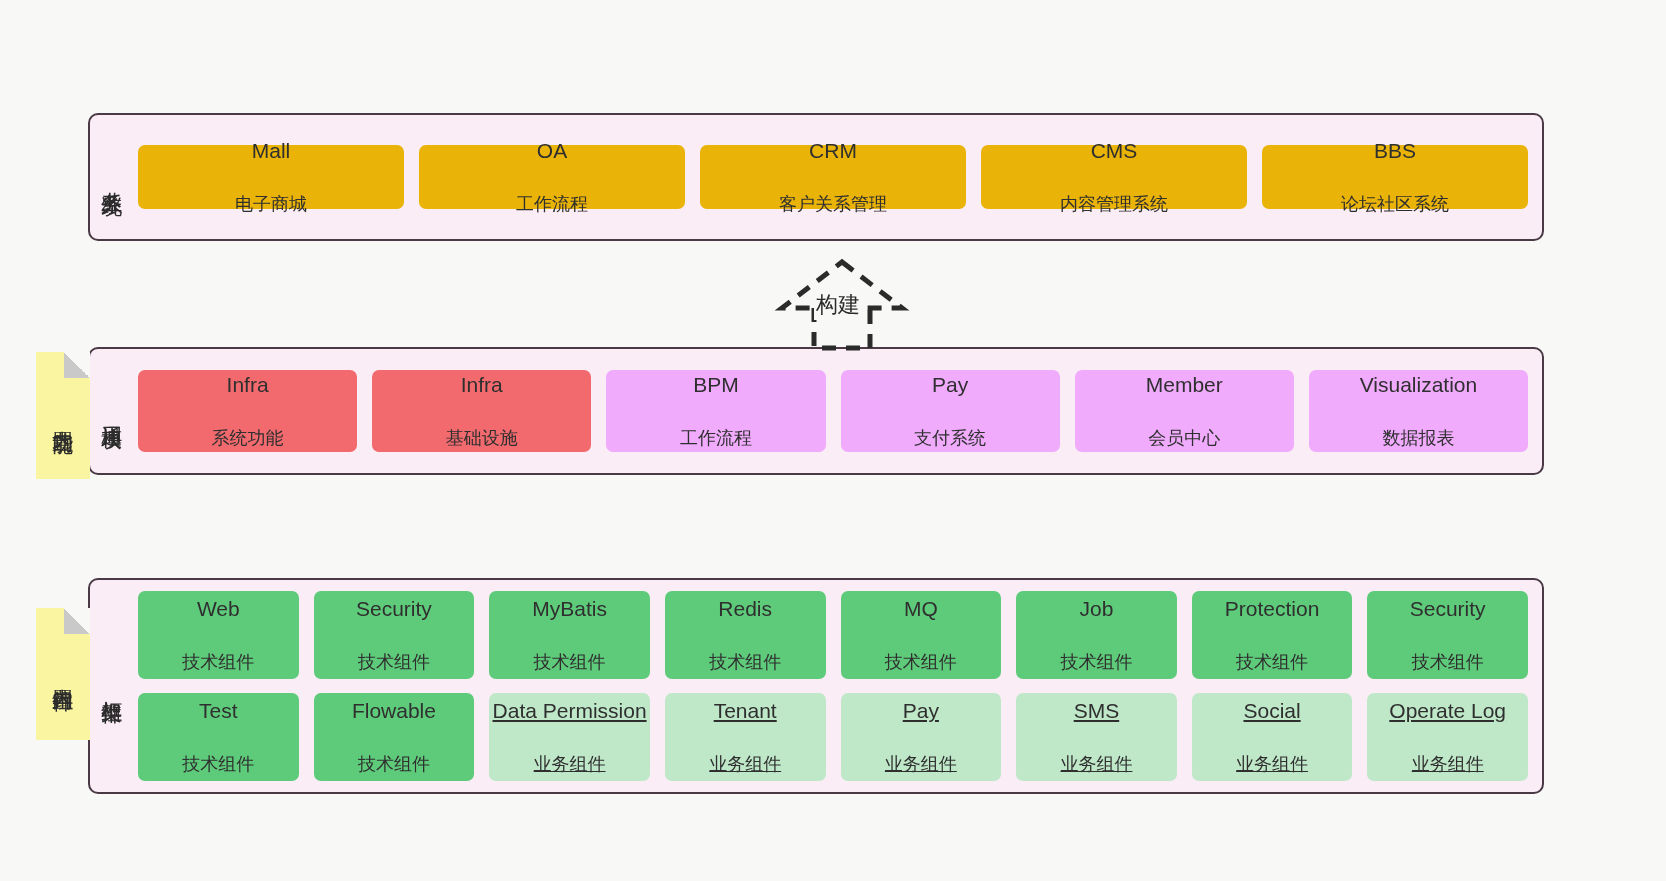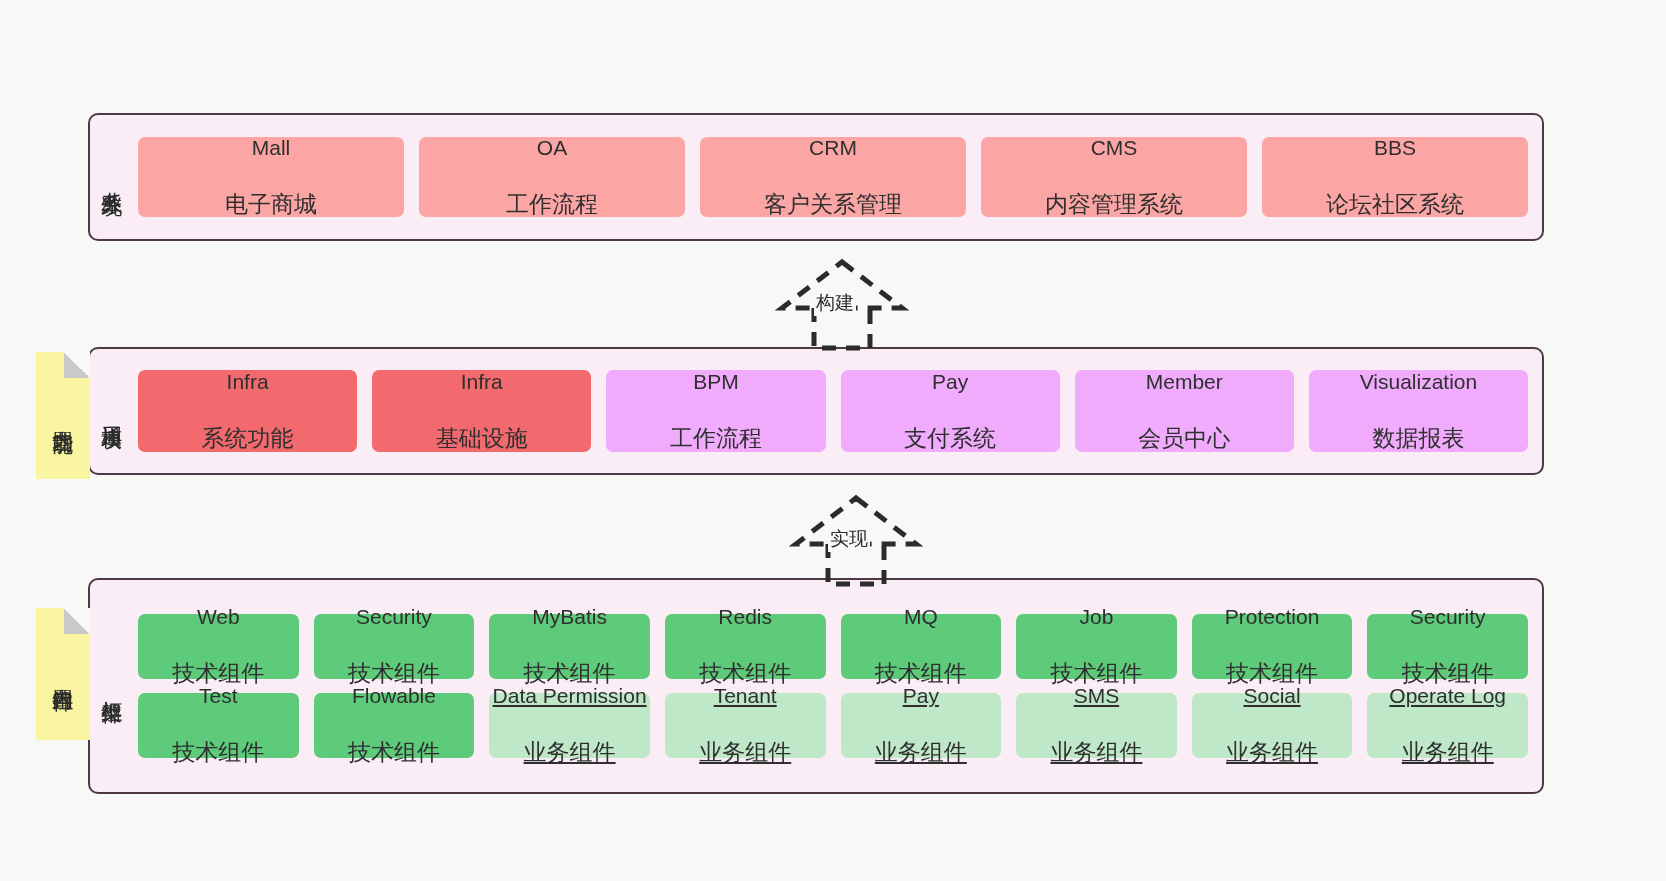--- a/index.html
+++ b/index.html
@@ -65,37 +65,37 @@
     flex-direction: column;
     align-items: center;
     justify-content: center;
     text-align: center;
     font-size: 21px;
     line-height: 1.28;
     color: #2f2f2f;
     padding: 4px 2px;
   }
   .card .sub {
-    font-size: 23px;
+    font-size: 18px;
     margin-top: 28px;
   }
 
   
   #layer-business { left: 88px; top: 113px; width: 1456px; height: 128px; }
-  #layer-business .card { background: #fca5a5; height: 80px; }
+  #layer-business .card { background: #eab308; height: 64px; }
 
   
   #layer-modules { left: 88px; top: 347px; width: 1456px; height: 128px; }
   #layer-modules .card { height: 82px; }
   .c-strong { background: #f26a6e; }
   .c-light  { background: #f0abfc; }
 
   
   #layer-framework { left: 88px; top: 578px; width: 1456px; height: 216px; }
-  #layer-framework .card { height: 65px; }
+  #layer-framework .card { height: 88px; }
   .c-green  { background: #5ecb7a; }
   .c-greenl { background: #bfe8c9; text-decoration: underline; }
 
   
   .sticky {
     position: absolute;
     box-sizing: border-box;
     background: #faf5a0;
     display: flex;
     align-items: center;
@@ -118,21 +118,21 @@
     background: linear-gradient(225deg, #f8f8f6 0 50%, #c9c9c9 50% 100%);
   }
   #sticky-modules   { left: 36px; top: 352px; width: 54px; height: 127px; }
   #sticky-framework { left: 36px; top: 608px; width: 54px; height: 132px; }
 
   
   .arrow { position: absolute; z-index: 2; }
   .arrow svg { display: block; overflow: visible; }
   .arrow-label {
     position: absolute;
-    font-size: 19px;
+    font-size: 22px;
     color: #2b2b2b;
     background: #f8f8f6;
     padding: 0 2px;
     white-space: nowrap;
   }
   #arrow-build { left: 752px; top: 258px; width: 180px; height: 92px; }
   #arrow-build .arrow-label { left: 62px; top: 32px; }
   #arrow-impl  { left: 766px; top: 494px; width: 180px; height: 92px; }
   #arrow-impl  .arrow-label { left: 62px; top: 32px; }
 </style>
@@ -205,27 +205,20 @@
             <div class="sub">会员中心</div>
           </div>
           <div class="card c-light">
             <div>Visualization</div>
             <div class="sub">数据报表</div>
           </div>
         </div>
     </div>
   </div>
 
-  <div class="arrow" id="arrow-impl">
-    <svg width="180" height="92" viewBox="0 0 180 92" aria-hidden="true">
-      <path d="M90 4 L150 50 L30 50 Z" fill="none" stroke="#2b2b2b" stroke-width="5" stroke-dasharray="14 10" stroke-linecap="butt"></path>
-      <path d="M62 50 L62 90 L118 90 L118 50" fill="none" stroke="#2b2b2b" stroke-width="5" stroke-dasharray="14 10"></path>
-    </svg>
-    <span class="arrow-label">实现</span>
-  </div>
 
   <div class="sticky" id="sticky-framework">
     <span>内置组件</span>
   </div>
   <div class="layer" id="layer-framework">
     <div class="layer-title">框架组件</div>
     <div class="layer-body">
       <div class="row" id="row-fw1">
           <div class="card c-green">
             <div>Web</div>

